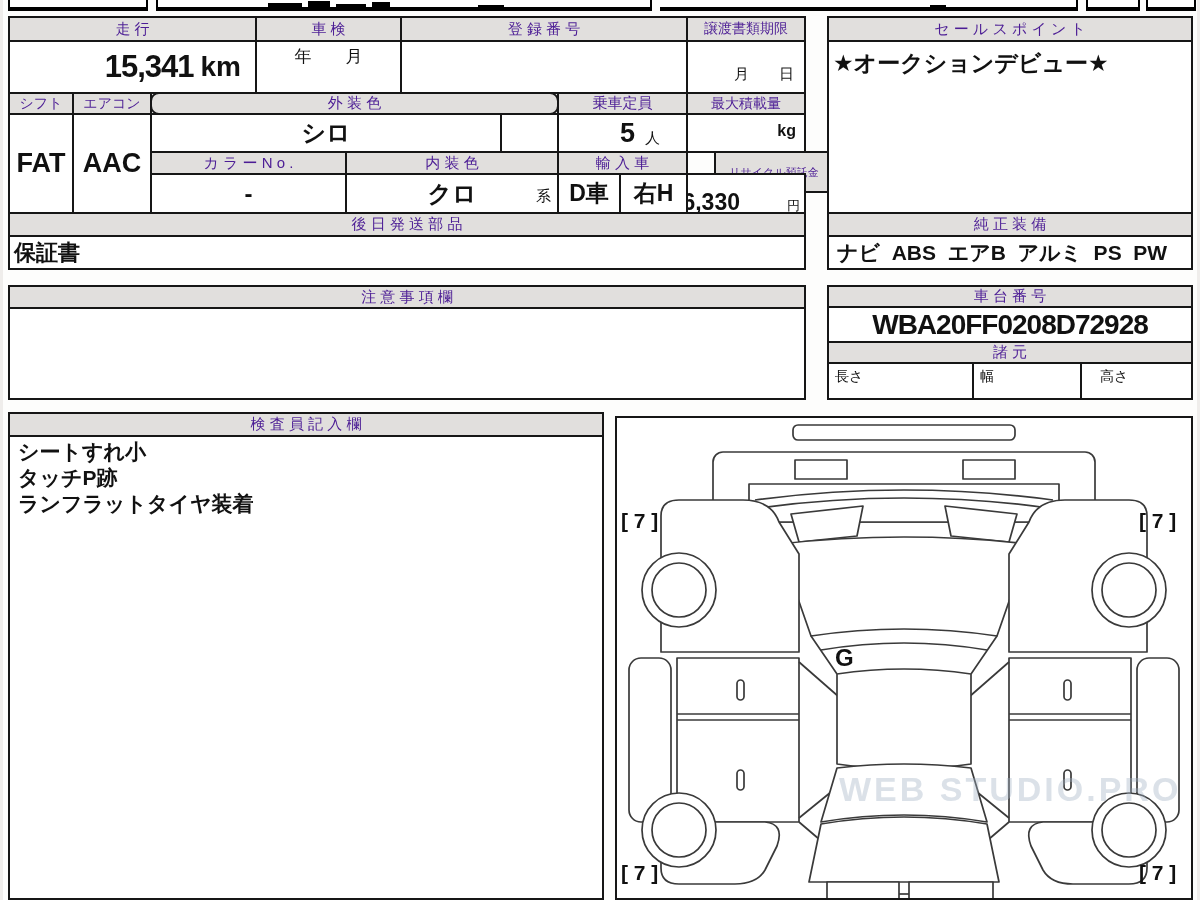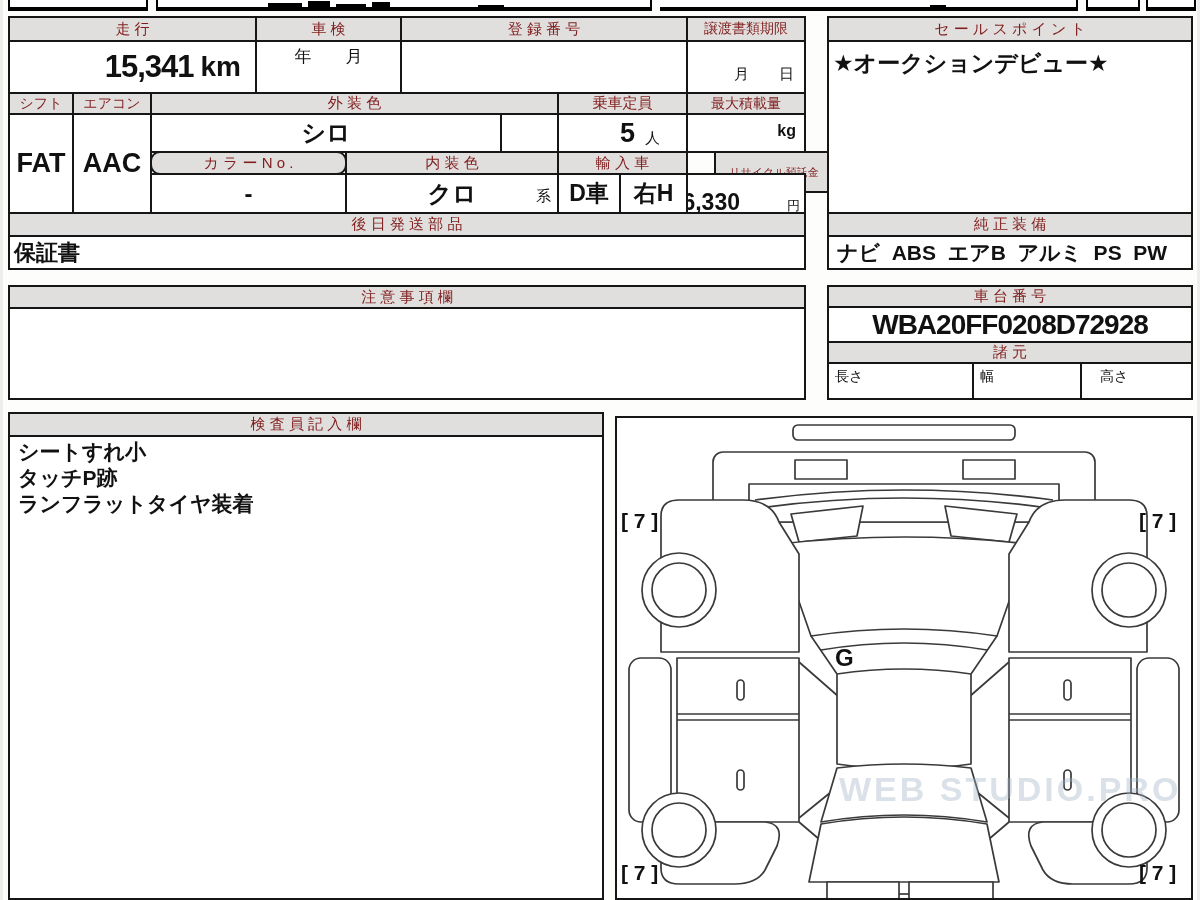--- a/index.html
+++ b/index.html
@@ -7,21 +7,21 @@
     width:1200px;height:900px;position:relative;overflow:hidden;
     background:#efedeb;
     font-family:"Liberation Sans","DejaVu Sans",sans-serif;
     color:#111;
   }
   #sheet{position:absolute;left:3px;top:0;width:1194px;height:900px;background:#fdfdfc;}
   .cell{
     position:absolute;box-sizing:border-box;border:2px solid #161616;background:#fff;
     display:flex;align-items:center;justify-content:center;overflow:hidden;
   }
-  .hdr{background:#e1dfdd;font-size:15px;color:#7f1d1d;}
+  .hdr{background:#e1dfdd;font-size:15px;color:#4c1d95;}
   .b{font-weight:bold;}
   .cut{position:absolute;box-sizing:border-box;background:#fff;border-bottom:4px solid #000;}
   .frag{position:absolute;background:#000;}
   .wm{
     position:absolute;left:222px;top:352px;width:340px;
     font-size:34px;letter-spacing:3px;color:rgba(160,175,195,.38);
     font-weight:bold;white-space:nowrap;pointer-events:none;
   }
   svg text{font-family:"Liberation Sans","DejaVu Sans",sans-serif;}
 </style>
@@ -70,21 +70,21 @@
 <div class="cell" style="left:686px;top:40px;width:120px;height:54px;align-items:flex-end;justify-content:flex-end;padding:0 10px 8px 0;font-size:15px;">
     <span>月　　日</span>
   </div>
 
 <div class="cell hdr" style="left:8px;top:92px;width:66px;height:23px;font-size:14px;">
     <span>シフト</span>
   </div>
 <div class="cell hdr" style="left:72px;top:92px;width:80px;height:23px;font-size:14px;text-align:right;">
     <span>エアコン</span>
   </div>
-<div class="cell hdr" style="left:150px;top:92px;width:409px;height:23px;">
+<div class="cell hdr" style="left:150px;top:92px;width:409px;height:23px;border-radius:9px;">
     <span>外 装 色</span>
   </div>
 <div class="cell hdr" style="left:557px;top:92px;width:131px;height:23px;">
     <span>乗車定員</span>
   </div>
 <div class="cell hdr" style="left:686px;top:92px;width:120px;height:23px;font-size:14px;">
     <span>最大積載量</span>
   </div>
 
 <div class="cell b" style="left:8px;top:113px;width:66px;height:101px;font-size:27px;">
@@ -99,21 +99,21 @@
   </div>
 <div class="cell" style="left:500px;top:113px;width:59px;height:40px;"></div>
 <div class="cell" style="left:557px;top:113px;width:131px;height:40px;justify-content:flex-end;padding-right:26px;">
   <span class="b" style="font-size:27px;">5</span>
   <span style="font-size:15px;margin-left:10px;margin-top:10px;">人</span>
 </div>
 <div class="cell" style="left:686px;top:113px;width:120px;height:40px;justify-content:flex-end;padding:0 8px 4px 0;">
   <span class="b" style="font-size:16px;">kg</span>
 </div>
 
-<div class="cell hdr" style="left:150px;top:151px;width:197px;height:24px;border-radius:10px;">
+<div class="cell hdr" style="left:150px;top:151px;width:197px;height:24px;">
     <span>カ ラ ー N o .</span>
   </div>
 <div class="cell hdr" style="left:345px;top:151px;width:214px;height:24px;">
     <span>内 装 色</span>
   </div>
 <div class="cell hdr" style="left:557px;top:151px;width:131px;height:24px;">
     <span>輸 入 車</span>
   </div>
 <div class="cell hdr" style="left:714px;top:151px;width:120px;height:42px;font-size:11px;">
     <span>リサイクル預託金</span>

